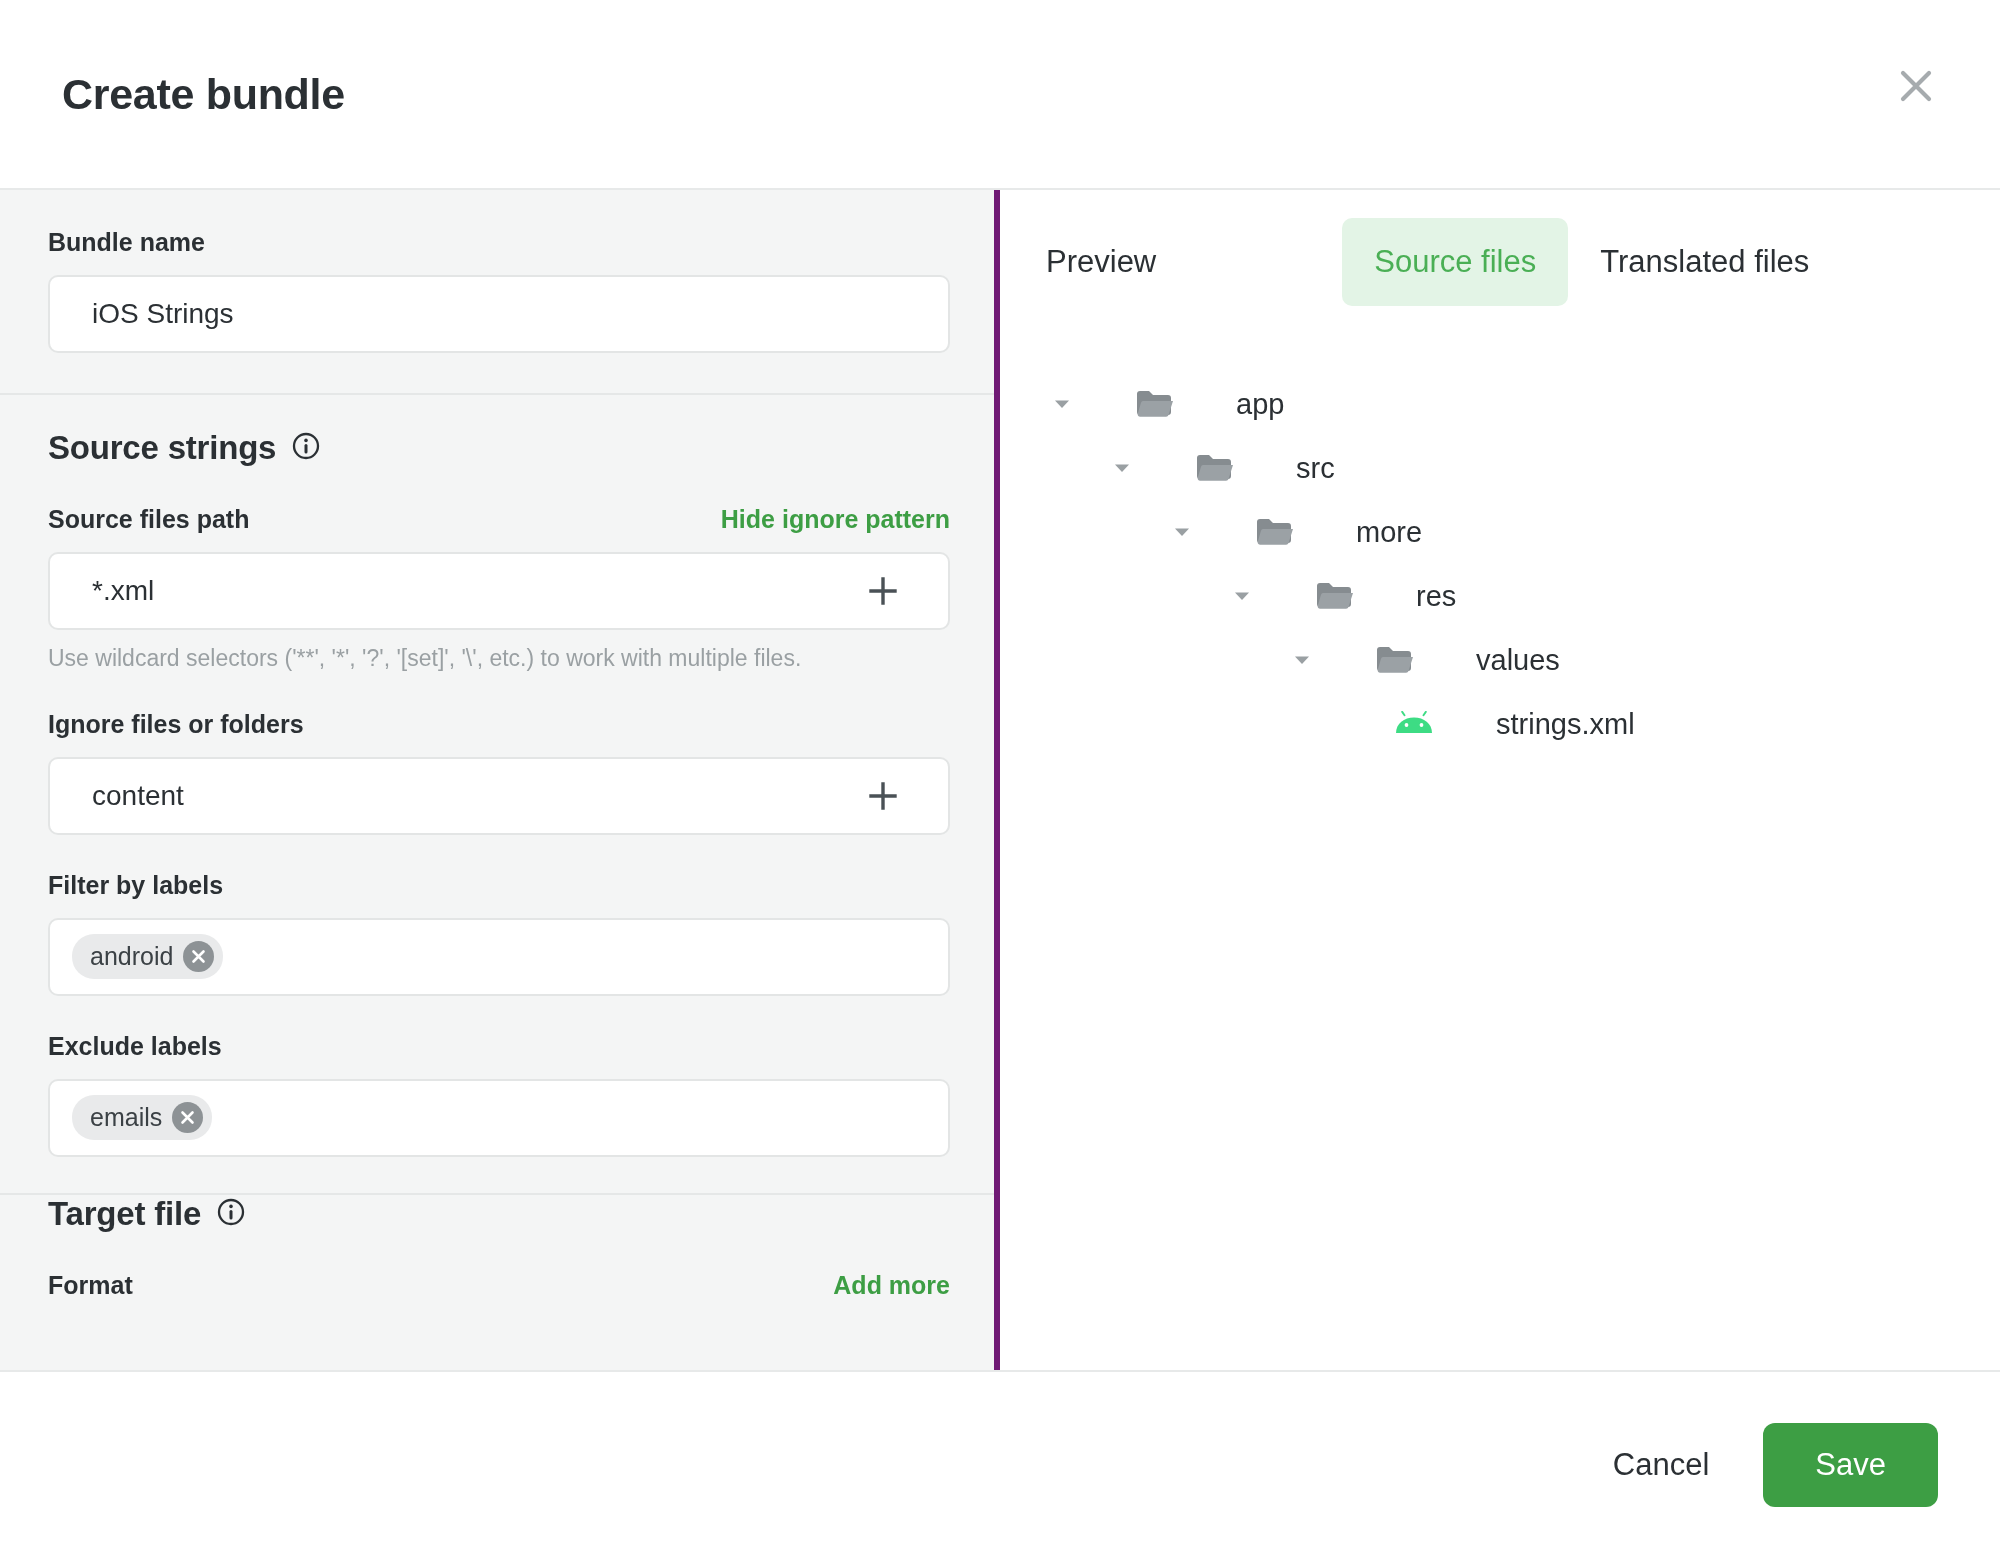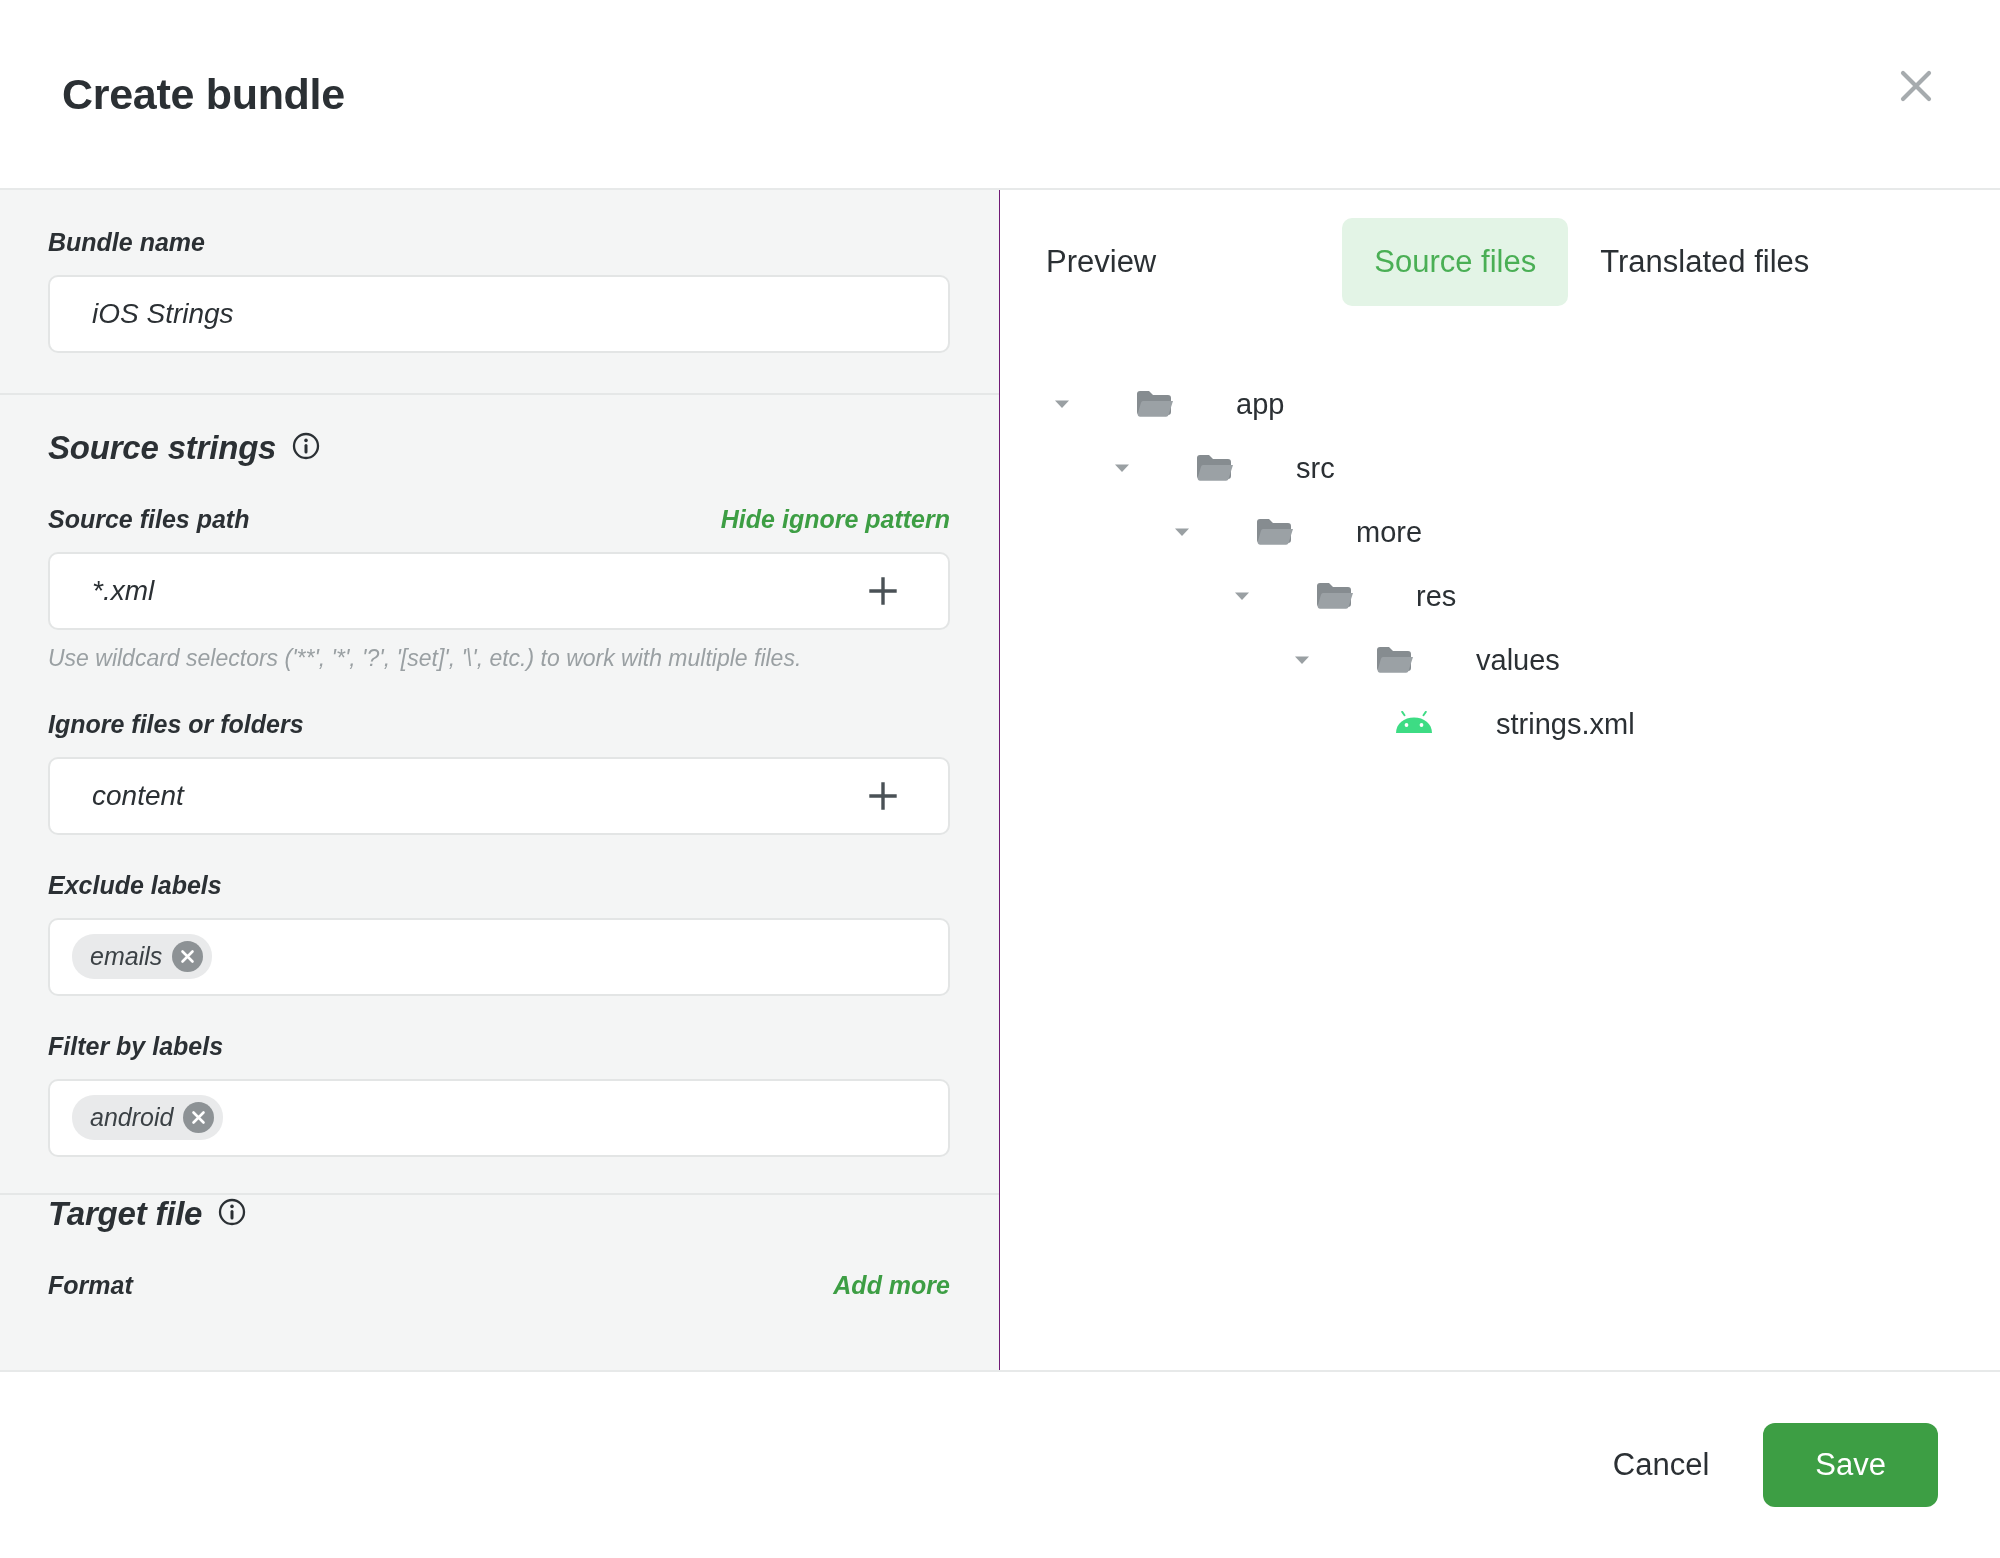--- a/index.html
+++ b/index.html
@@ -59,24 +59,23 @@
     display: flex;
     min-height: 0;
     border-top: 2px solid #e7e9e9;
   }
 
   
   .left-pane {
     width: 1000px;
     flex: 0 0 1000px;
     background: #f4f5f5;
-    border-right: 1px solid #701a75;
+    border-right: 6px solid #701a75;
     overflow: hidden;
     position: relative;
-    font-style: italic;
   }
 
   .section {
     padding: 0 48px;
   }
   .section-divider {
     border-top: 2px solid #e5e7e7;
   }
 
   .bundle-section { padding-top: 38px; padding-bottom: 40px; }
@@ -352,52 +351,52 @@
         </div>
 
         <div class="field-group">
           <span class="field-label">Ignore files or folders</span>
           <div class="text-input">
             <span class="value">content</span>
             <span class="plus-btn">
               <svg width="34" height="34" viewBox="0 0 34 34">
                 <path d="M17 5 V29 M5 17 H29" stroke="#4a5156" stroke-width="3.4" stroke-linecap="square"></path>
               </svg>
+            </span>
+          </div>
+        </div>
+
+        <div class="field-group">
+          <span class="field-label">Filter by labels</span>
+          <div class="chip-input">
+            <span class="chip">
+              <span>android</span>
+              <span class="chip-x">
+                <svg width="17" height="17" viewBox="0 0 17 17">
+                  <path d="M3.5 3.5 L13.5 13.5 M13.5 3.5 L3.5 13.5" stroke="#ffffff" stroke-width="2.6" stroke-linecap="round"></path>
+                </svg>
+              </span>
             </span>
           </div>
         </div>
 
         <div class="field-group">
           <span class="field-label">Exclude labels</span>
           <div class="chip-input">
             <span class="chip">
               <span>emails</span>
               <span class="chip-x">
                 <svg width="17" height="17" viewBox="0 0 17 17">
                   <path d="M3.5 3.5 L13.5 13.5 M13.5 3.5 L3.5 13.5" stroke="#ffffff" stroke-width="2.6" stroke-linecap="round"></path>
                 </svg>
               </span>
             </span>
           </div>
         </div>
 
-        <div class="field-group">
-          <span class="field-label">Filter by labels</span>
-          <div class="chip-input">
-            <span class="chip">
-              <span>android</span>
-              <span class="chip-x">
-                <svg width="17" height="17" viewBox="0 0 17 17">
-                  <path d="M3.5 3.5 L13.5 13.5 M13.5 3.5 L3.5 13.5" stroke="#ffffff" stroke-width="2.6" stroke-linecap="round"></path>
-                </svg>
-              </span>
-            </span>
-          </div>
-        </div>
-
       </div>
 
       <div class="section target-section section-divider">
         <div class="section-heading">
           <span class="title">Target file</span>
           <span>
             <svg width="28" height="28" viewBox="0 0 28 28">
               <circle cx="14" cy="14" r="12" fill="none" stroke="#2b3034" stroke-width="2.3"></circle>
               <circle cx="14" cy="8.4" r="1.8" fill="#2b3034"></circle>
               <rect x="12.5" y="12" width="3" height="9.5" rx="1.5" fill="#2b3034"></rect>

